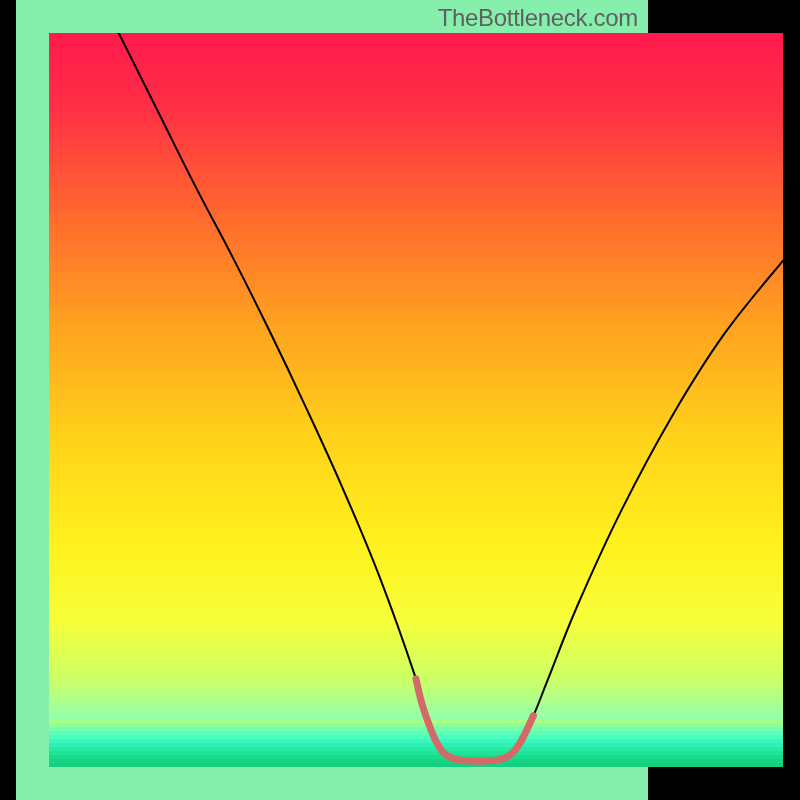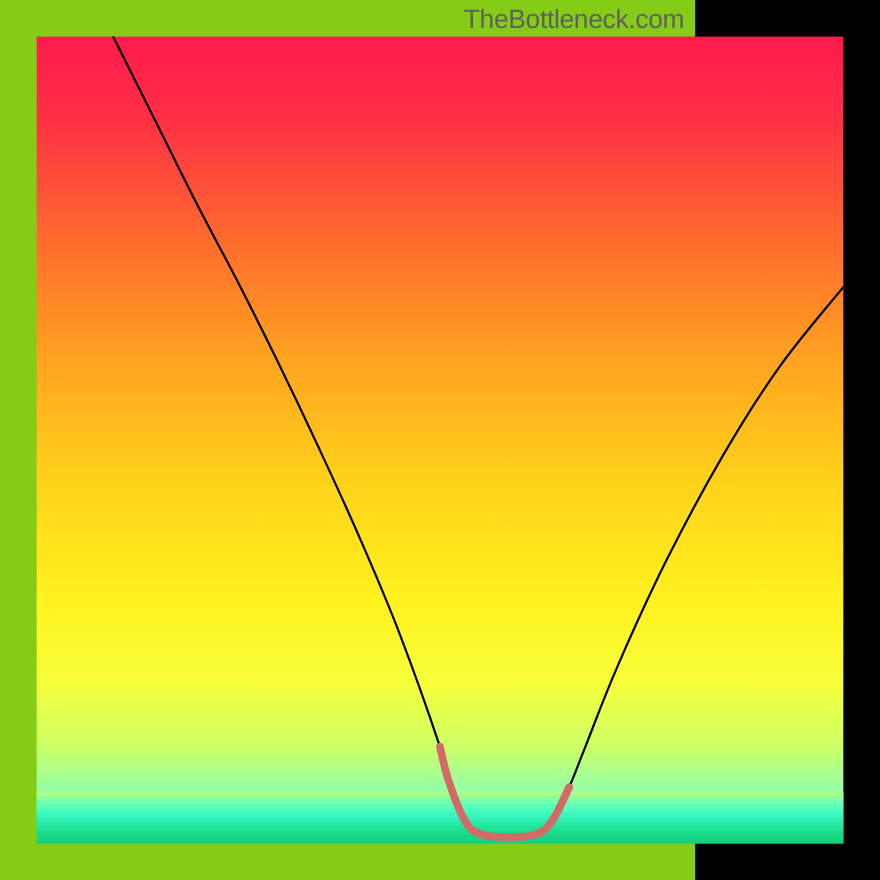--- a/index.html
+++ b/index.html
@@ -8,21 +8,22 @@
     width: 800px;
     height: 800px;
     overflow: hidden;
     background: #000;
     font-family: Arial, Helvetica, sans-serif;
   }
   .frame {
     position: relative;
     width: 632px;
     height: 800px;
-    background: #84cc16;
+    background: #86efac;
+    margin-left: 16px;
   }
   .plot-area {
     position: absolute;
     left: 33px;
     top: 33px;
     width: 734px;
     height: 734px;
     overflow: hidden;
   }
   .watermark {

